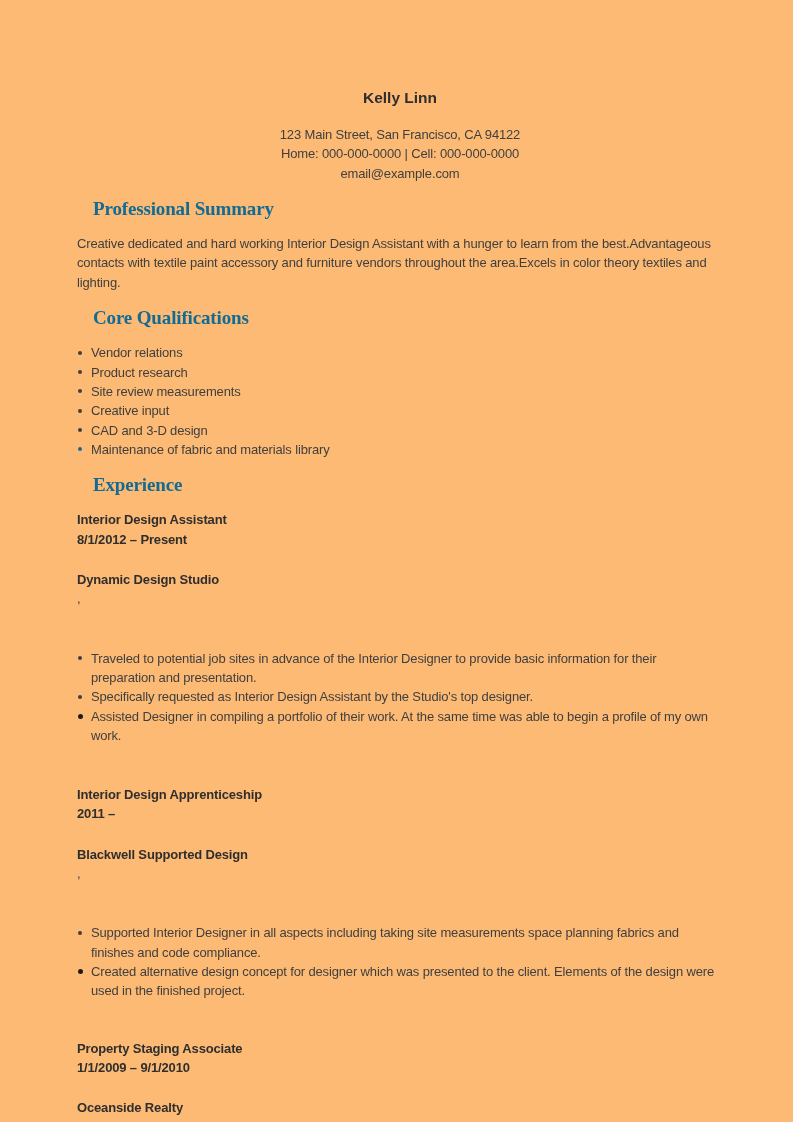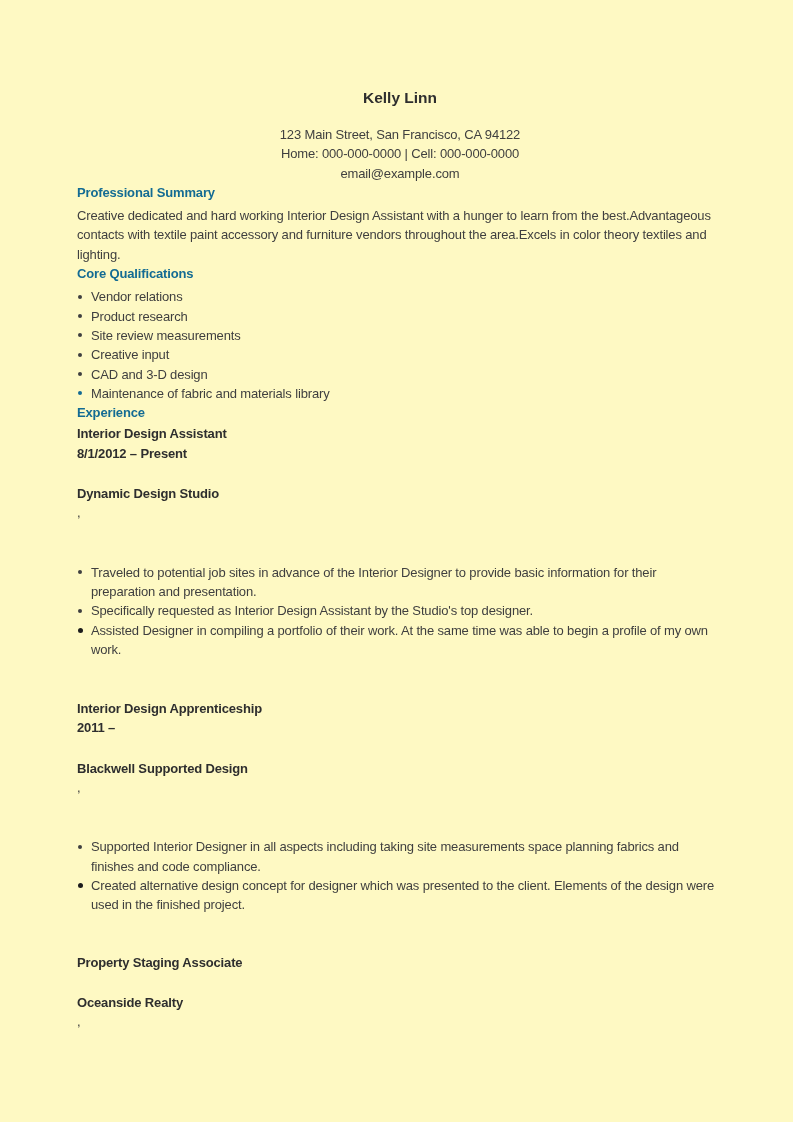--- a/index.html
+++ b/index.html
@@ -6,46 +6,47 @@
     margin: 0;
     padding: 0;
     background: #ffffff;
   }
   .page {
     position: relative;
     width: 793px;
     height: 1122px;
     box-sizing: border-box;
     padding: 90px 70px 0 77px;
-    background: #fef9c3;
+    background: #fdba74;
     font-family: "Liberation Sans", sans-serif;
     font-size: 13px;
     line-height: 19.3px;
     letter-spacing: -0.15px;
     color: var(--color-body, #3f3f3f);
     overflow: hidden;
   }
   .header { text-align: center; }
   .name {
     margin: 0;
     font-size: 15.5px;
     line-height: 16px;
     font-weight: bold;
     color: var(--color-title, #2e2e2e);
     letter-spacing: 0;
   }
   .contact { margin-top: 19px; }
   .contact div { line-height: 19.3px; }
 
   .section-heading {
-    margin: 0;
-    font-size: 13px;
+    margin: 16px;
+    font-size: 19px;
     line-height: 19.3px;
     font-weight: bold;
     color: var(--color-heading, #136b93);
+    font-family: Liberation Serif, serif;
   }
   .summary-text { margin: 4px 0 0 0; }
 
   ul.bullet-list {
     list-style: none;
     margin: 4px 0 0 0;
     padding: 0;
   }
   ul.bullet-list li {
     position: relative;
@@ -135,18 +136,19 @@
       <div class="company">Blackwell Supported Design</div>
       <div class="location-line">,</div>
       <ul class="bullet-list duties">
         <li>Supported Interior Designer in all aspects including taking site measurements space planning fabrics and finishes and code compliance.</li>
         <li class="big-dot">Created alternative design concept for designer which was presented to the client. Elements of the design were used in the finished project.</li>
       </ul>
     </div>
 
     <div class="job gap-40">
       <div class="job-title">Property Staging Associate</div>
+      <div class="job-dates">1/1/2009 – 9/1/2010</div>
       <div class="company">Oceanside Realty</div>
       <div class="location-line">,</div>
     </div>
   </section>
 
 </div>
 
 </body></html>

